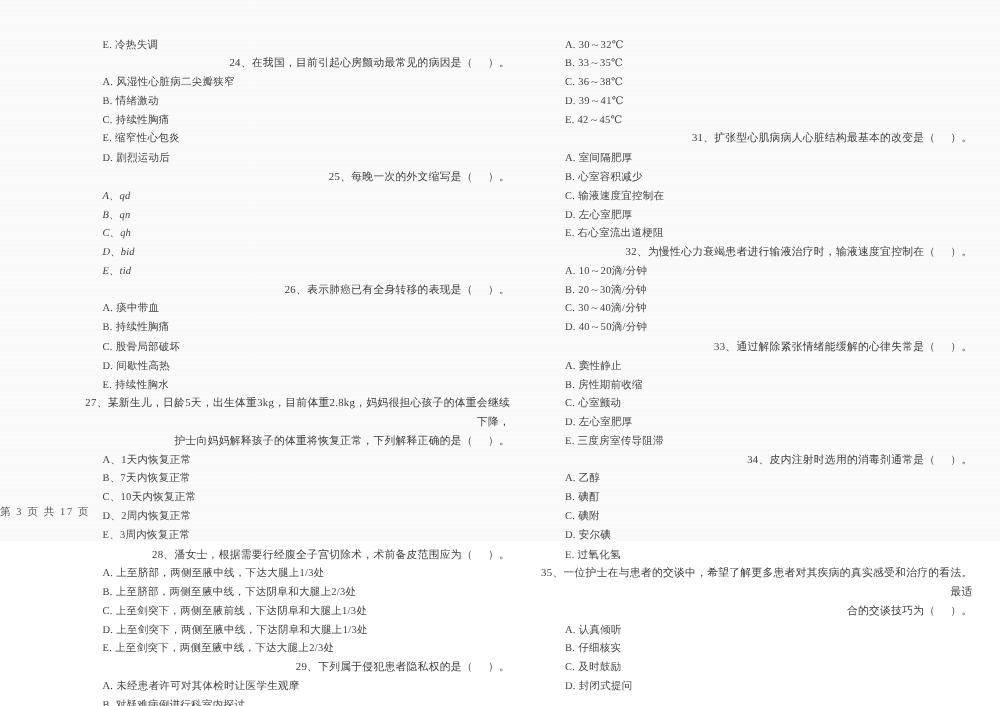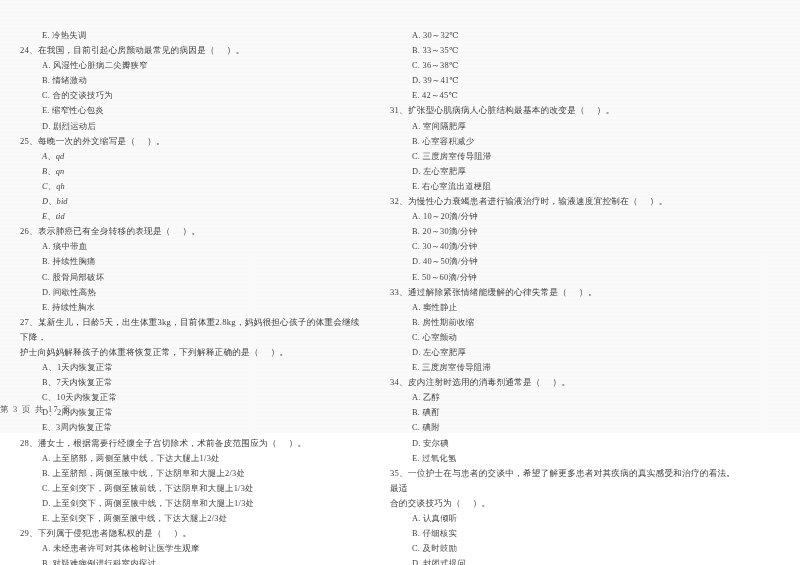--- a/index.html
+++ b/index.html
@@ -14,21 +14,21 @@
     font-family: "Liberation Serif", "DejaVu Serif", serif;
     overflow: hidden;
   }
   
   #page {
     position: relative;
     width: 800px;
     height: 433px;
     background: #fefefe;
     box-sizing: border-box;
-    padding: 28px 40px 0 20px;
+    padding: 28px 40px 0 60px;
     color: #3c3c3c;
     filter: blur(0.22px) contrast(0.97);
   }
   #columns {
     display: flex;
     flex-direction: row;
     gap: 22px;
     align-items: flex-start;
   }
   .col {
@@ -40,20 +40,21 @@
   }
   .q-stem {
     font-size: 8.6px;
     line-height: 15.1px;
     text-indent: 0;
     margin: 0;
     padding: 0;
     letter-spacing: 0.25px;
     color: #3a3a3a;
     white-space: pre-wrap;
+    text-align: right;
   }
   .q-stem.wrap {
     text-indent: 0;
   }
   .opt {
     font-size: 8.4px;
     line-height: 15.1px;
     margin: 0;
     padding-left: 22px;
     letter-spacing: 0.25px;
@@ -91,21 +92,21 @@
   <div id="columns">
 
     <div class="col">
 
       <div class="opt">E. 冷热失调</div>
 
       <div class="q-block">
         <div class="q-stem">24、在我国，目前引起心房颤动最常见的病因是（     ）。</div>
         <div class="opt">A. 风湿性心脏病二尖瓣狭窄</div>
         <div class="opt">B. 情绪激动</div>
-        <div class="opt">C. 合的交谈技巧为</div>
+        <div class="opt">C. 持续性胸痛</div>
         <div class="opt">E. 缩窄性心包炎</div>
         <div class="opt">D. 剧烈运动后</div>
       </div>
 
       <div class="q-block">
         <div class="q-stem">25、每晚一次的外文缩写是（     ）。</div>
         <div class="opt tight">A、qd</div>
         <div class="opt tight">B、qn</div>
         <div class="opt tight">C、qh</div>
         <div class="opt tight">D、bid</div>
@@ -154,32 +155,31 @@
       <div class="opt">A. 30～32℃</div>
       <div class="opt">B. 33～35℃</div>
       <div class="opt">C. 36～38℃</div>
       <div class="opt">D. 39～41℃</div>
       <div class="opt">E. 42～45℃</div>
 
       <div class="q-block">
         <div class="q-stem">31、扩张型心肌病病人心脏结构最基本的改变是（     ）。</div>
         <div class="opt">A. 室间隔肥厚</div>
         <div class="opt">B. 心室容积减少</div>
-        <div class="opt">C. 三度房室传导阻滞</div>
+        <div class="opt">C. 输液速度宜控制在</div>
         <div class="opt">D. 左心室肥厚</div>
         <div class="opt">E. 右心室流出道梗阻</div>
       </div>
 
       <div class="q-block">
         <div class="q-stem">32、为慢性心力衰竭患者进行输液治疗时，输液速度宜控制在（     ）。</div>
         <div class="opt">A. 10～20滴/分钟</div>
         <div class="opt">B. 20～30滴/分钟</div>
         <div class="opt">C. 30～40滴/分钟</div>
         <div class="opt">D. 40～50滴/分钟</div>
-        <div class="opt">E. 50～60滴/分钟</div>
       </div>
 
       <div class="q-block">
         <div class="q-stem">33、通过解除紧张情绪能缓解的心律失常是（     ）。</div>
         <div class="opt">A. 窦性静止</div>
         <div class="opt">B. 房性期前收缩</div>
         <div class="opt">C. 心室颤动</div>
         <div class="opt">D. 左心室肥厚</div>
         <div class="opt">E. 三度房室传导阻滞</div>
       </div>

